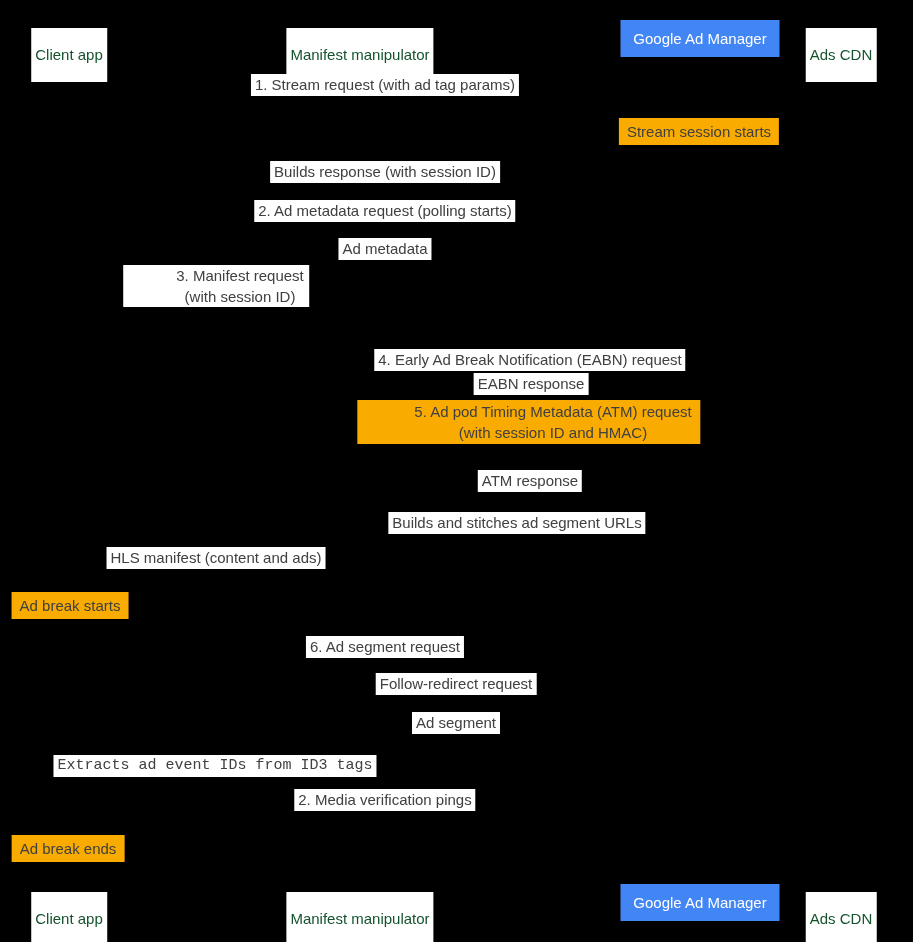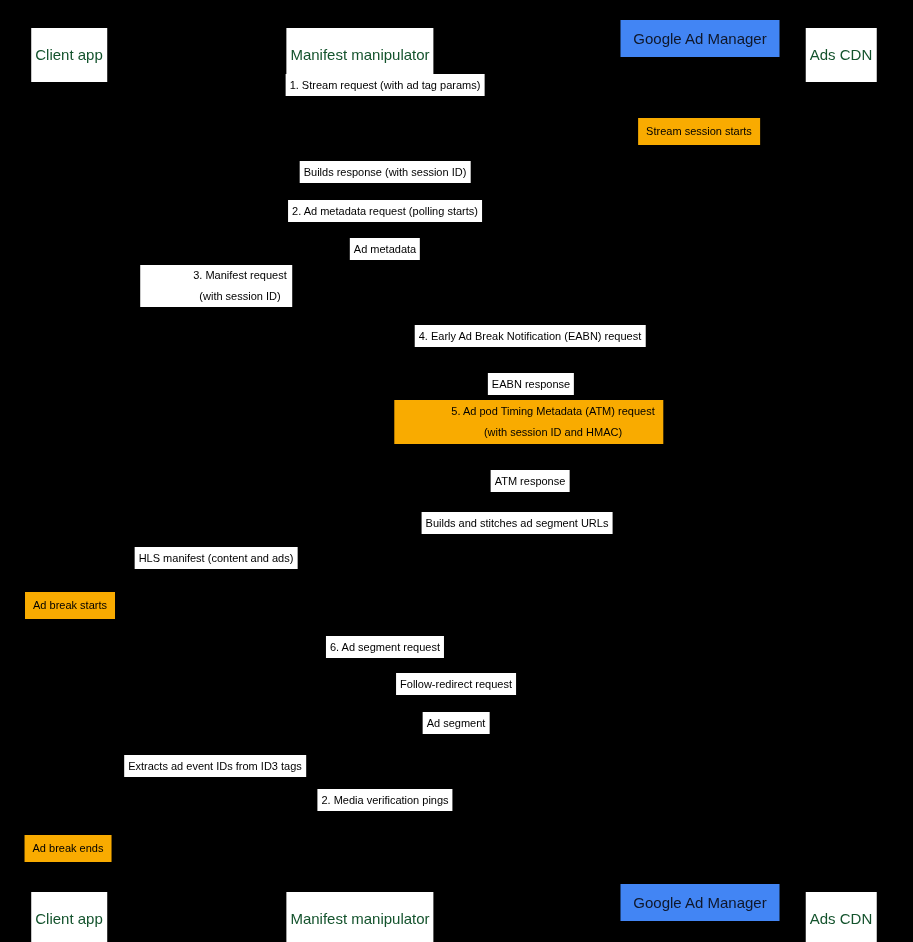--- a/index.html
+++ b/index.html
@@ -19,22 +19,22 @@
     position: absolute;
     width: 1px;
     top: 58px;
     height: 826px;
     background: #000000;
   }
   .lbl {
     position: absolute;
     transform: translateX(-50%);
     background: #ffffff;
-    color: #000000;
-    font-size: 11px;
+    color: #404040;
+    font-size: 15px;
     line-height: 22px;
     padding: 0 4px;
     white-space: nowrap;
     text-align: center;
   }
   .lbl.multi {
     line-height: 21px;
     padding: 0 5px;
   }
   .lbl.multi .line { display: block; white-space: nowrap; margin-left: 48px; }
@@ -54,21 +54,21 @@
     color: #14532d;
     font-size: 15px;
     line-height: 22px;
     padding: 16px 4px;
     white-space: nowrap;
   }
   .actor-blue {
     position: absolute;
     transform: translateX(-50%);
     background: #4285F4;
-    color: #0f172a;
+    color: #ffffff;
     font-size: 15px;
     width: 159px;
     height: 37px;
     line-height: 37px;
     text-align: center;
     white-space: nowrap;
   }
 </style>
 </head>
 <body>
@@ -89,36 +89,36 @@
   <div class="lbl note" style="left:699px;top:118px;">Stream session starts</div>
   <div class="lbl" style="left:385px;top:161px;">Builds response (with session ID)</div>
   <div class="lbl" style="left:385px;top:200px;">2. Ad metadata request (polling starts)</div>
   <div class="lbl" style="left:385px;top:238px;">Ad metadata</div>
 
   <div class="lbl multi" style="left:216px;top:265px;">
     <span class="line">3. Manifest request</span>
     <span class="line">(with session ID)</span>
   </div>
 
-  <div class="lbl" style="left:530px;top:325px;">4. Early Ad Break Notification (EABN) request</div>
+  <div class="lbl" style="left:530px;top:349px;">4. Early Ad Break Notification (EABN) request</div>
   <div class="lbl" style="left:531px;top:373px;">EABN response</div>
 
   <div class="lbl note multi" style="left:529px;top:400px;">
     <span class="line">5. Ad pod Timing Metadata (ATM) request</span>
     <span class="line">(with session ID and HMAC)</span>
   </div>
 
   <div class="lbl" style="left:530px;top:470px;">ATM response</div>
   <div class="lbl" style="left:517px;top:512px;">Builds and stitches ad segment URLs</div>
   <div class="lbl" style="left:216px;top:547px;">HLS manifest (content and ads)</div>
   <div class="lbl note" style="left:70px;top:592px;">Ad break starts</div>
   <div class="lbl" style="left:385px;top:636px;">6. Ad segment request</div>
   <div class="lbl" style="left:456px;top:673px;">Follow-redirect request</div>
   <div class="lbl" style="left:456px;top:712px;">Ad segment</div>
-  <div class="lbl" style="left:215px;top:755px;">Extracts ad event IDs from ID3 tags</div>
+  <div class="lbl" style="left:215px;top:755px;font-family:Liberation Mono, monospace;">Extracts ad event IDs from ID3 tags</div>
   <div class="lbl" style="left:385px;top:789px;">2. Media verification pings</div>
   <div class="lbl note" style="left:68px;top:835px;">Ad break ends</div>
 
   <div class="actor-plain" style="left:69px;top:892px;">Client app</div>
   <div class="actor-plain" style="left:360px;top:892px;">Manifest manipulator</div>
   <div class="actor-blue" style="left:700px;top:884px;">Google Ad Manager</div>
   <div class="actor-plain" style="left:841px;top:892px;">Ads CDN</div>
 
 </div>
 

